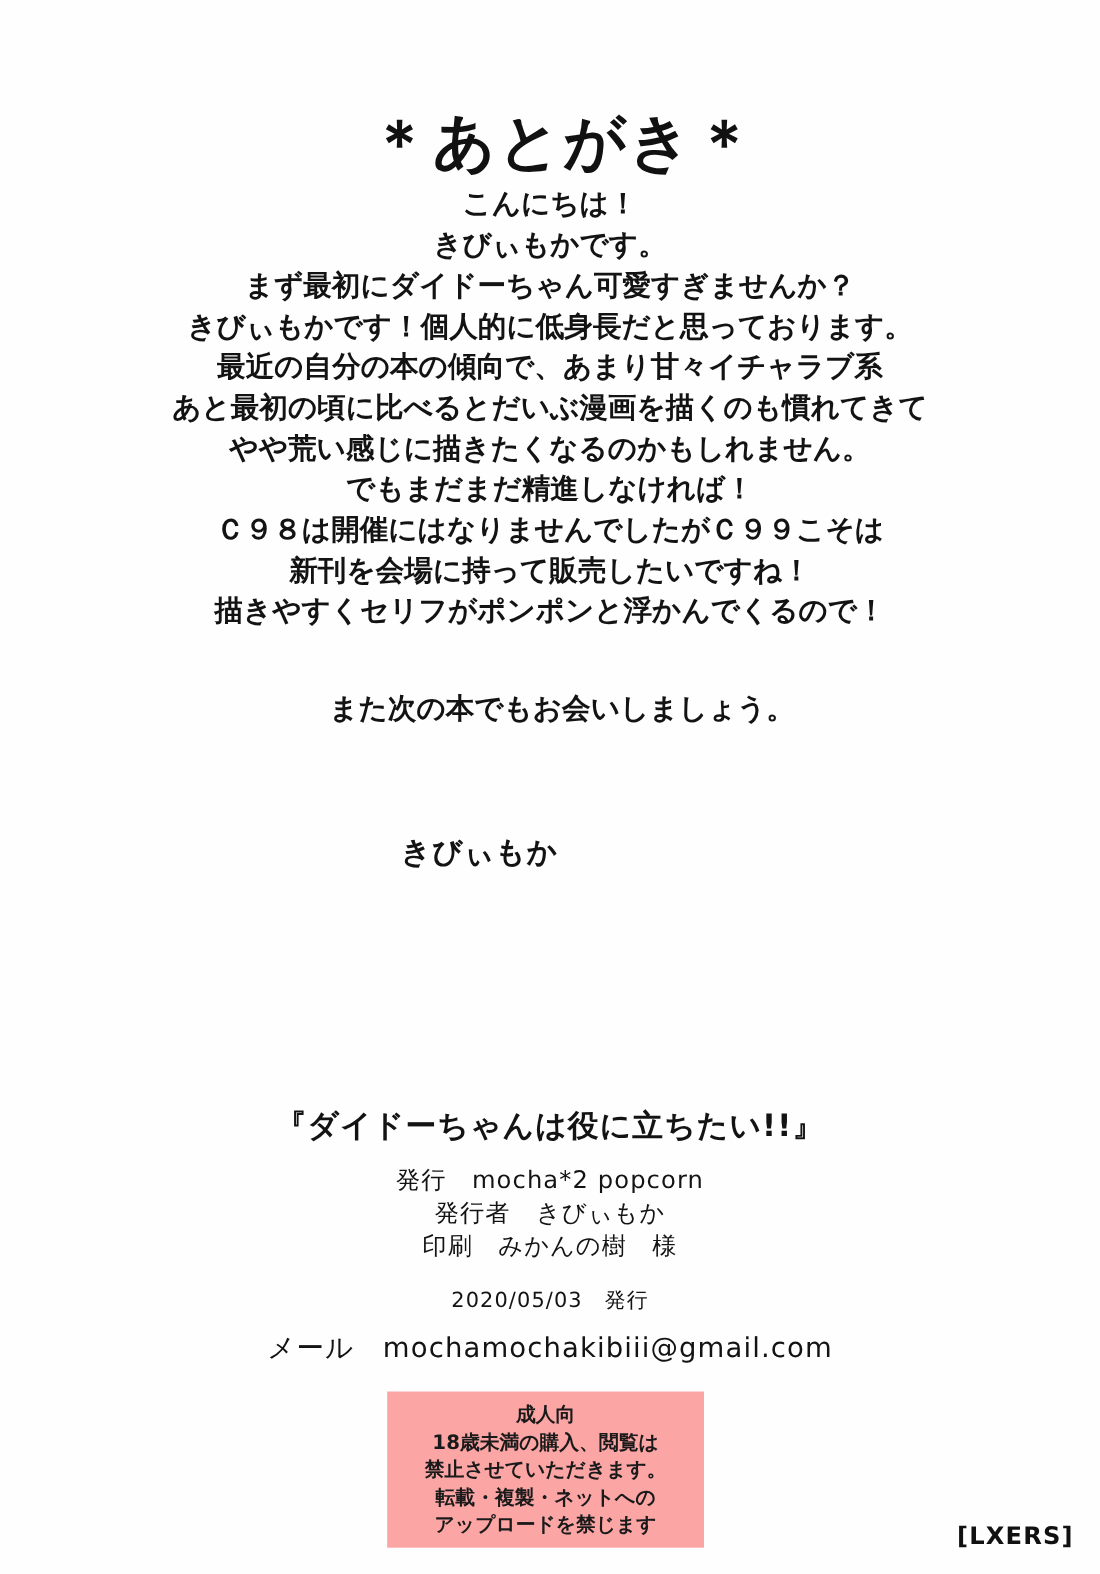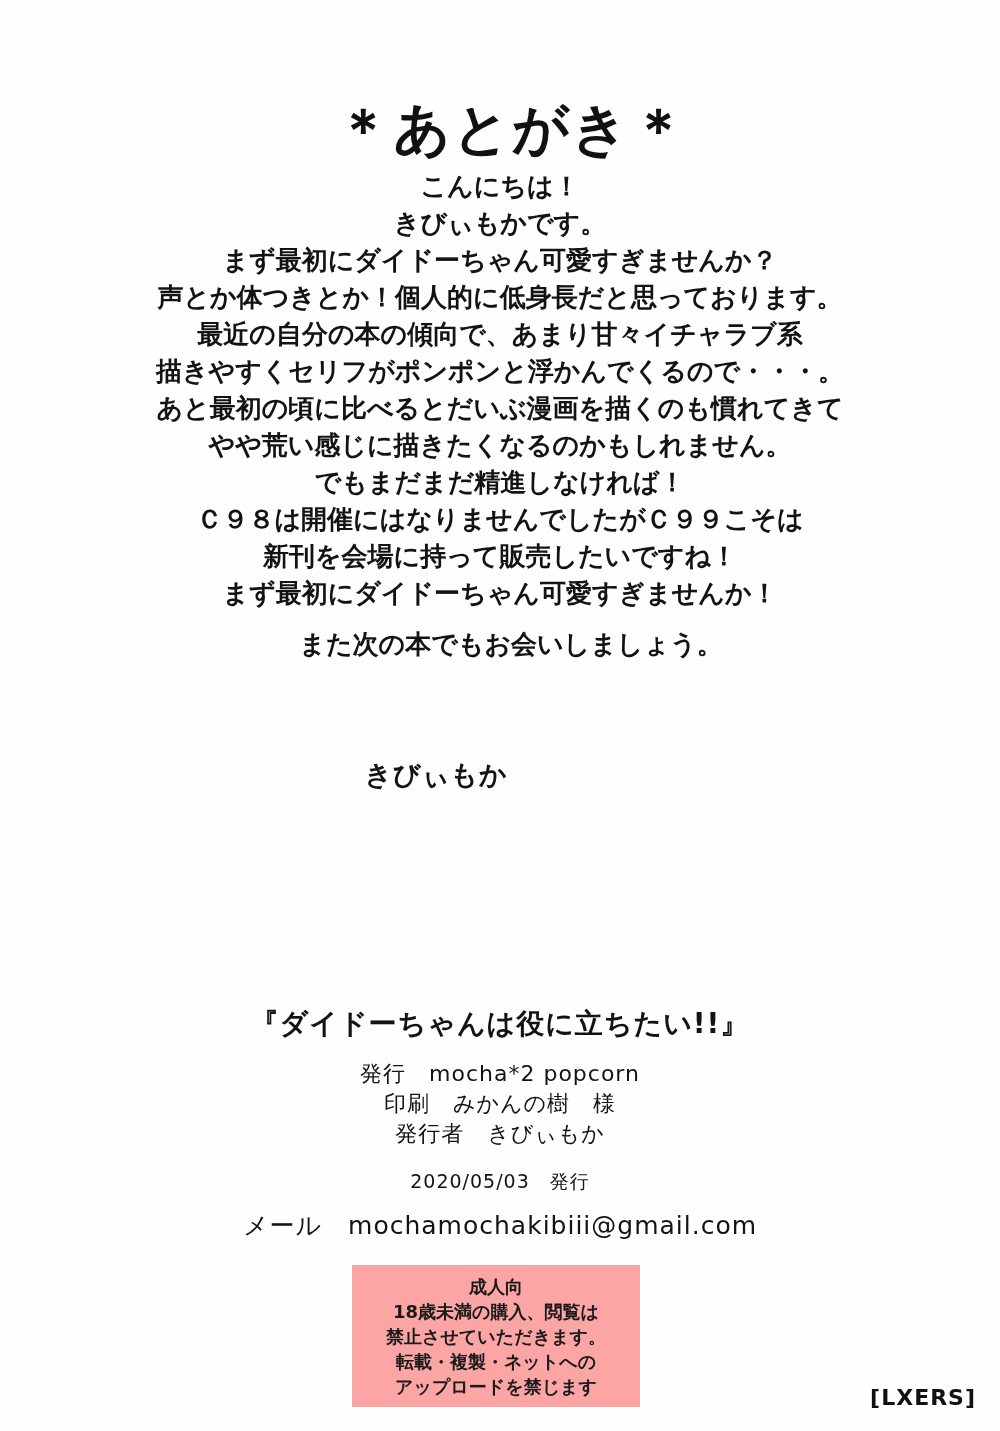--- a/index.html
+++ b/index.html
@@ -158,40 +158,39 @@
 <body>
 
 <div class="page">
 
   <div class="afterword-title">＊あとがき＊</div>
 
   <div class="afterword-body">
     <div class="line">こんにちは！</div>
     <div class="line">きびぃもかです。</div>
     <div class="line">まず最初にダイドーちゃん可愛すぎませんか？</div>
-    <div class="line">声とか体つきとか！個人的に低身長だと思っております。</div>
+    <div class="line">きびぃもかです！個人的に低身長だと思っております。</div>
     <div class="line">最近の自分の本の傾向で、あまり甘々イチャラブ系</div>
-    <div class="line">描きやすくセリフがポンポンと浮かんでくるので・・・。</div>
     <div class="line">あと最初の頃に比べるとだいぶ漫画を描くのも慣れてきて</div>
     <div class="line">やや荒い感じに描きたくなるのかもしれません。</div>
     <div class="line">でもまだまだ精進しなければ！</div>
     <div class="line">Ｃ９８は開催にはなりませんでしたがＣ９９こそは</div>
     <div class="line">新刊を会場に持って販売したいですね！</div>
-    <div class="line">まず最初にダイドーちゃん可愛すぎませんか！</div>
+    <div class="line">描きやすくセリフがポンポンと浮かんでくるので！</div>
   </div>
 
   <div class="closing-line">また次の本でもお会いしましょう。</div>
 
   <div class="signature">きびぃもか</div>
 
   <div class="colophon">
     <div class="book-title">『ダイドーちゃんは役に立ちたい!!』</div>
     <div class="credit">発行　mocha*2 popcorn</div>
+    <div class="credit">発行者　きびぃもか</div>
     <div class="credit">印刷　みかんの樹　様</div>
-    <div class="credit">発行者　きびぃもか</div>
     <div class="pubdate">2020/05/03　発行</div>
     <div class="mail">メール　mochamochakibiii@gmail.com</div>
   </div>
 
   <div class="notice-box">
     <div class="nline">成人向</div>
     <div class="nline">18歳未満の購入、閲覧は</div>
     <div class="nline">禁止させていただきます。</div>
     <div class="nline">転載・複製・ネットへの</div>
     <div class="nline">アップロードを禁じます</div>

